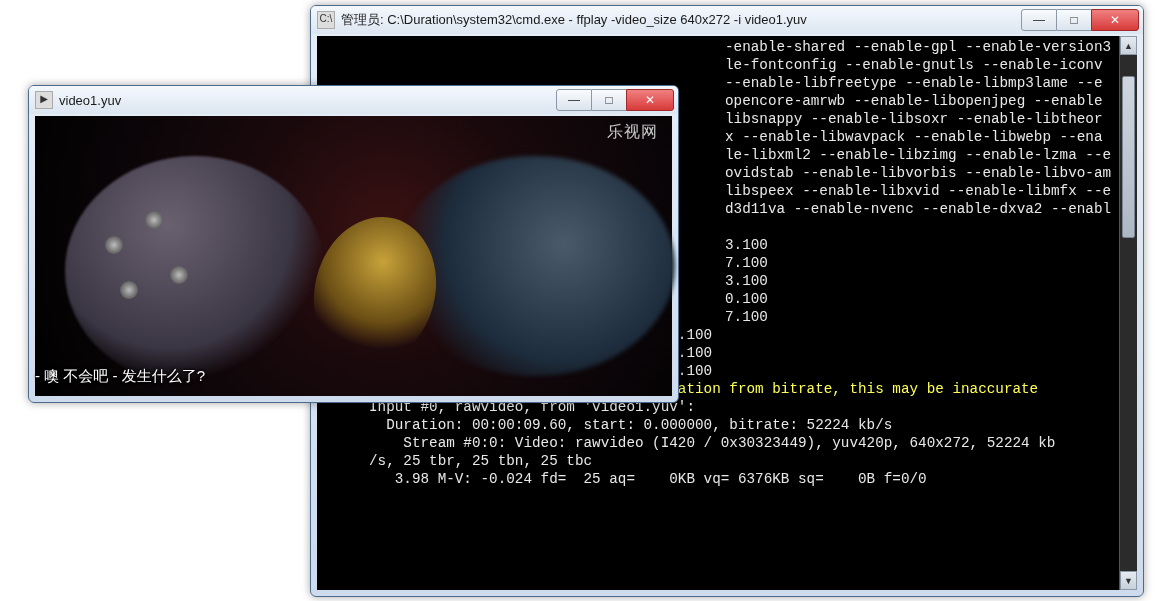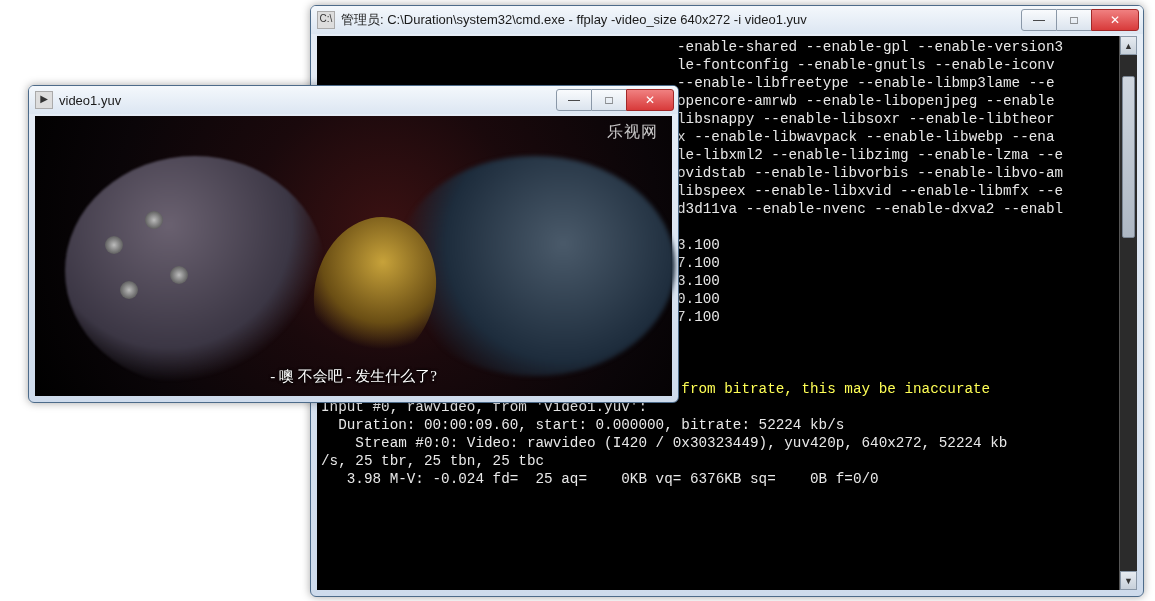--- a/index.html
+++ b/index.html
@@ -66,45 +66,45 @@
   #termwin { left:310px; top:5px; width:832px; height:590px; }
   #termwin .client { background:#000; overflow:auto; }
   #term {
     font-family: Consolas, "Courier New", monospace;
     font-size: 14.3px;
     line-height: 18px;
     color:#e8e8e8;
     white-space: pre;
     padding: 2px 4px;
   }
-  .tline { display:block; }
+  .tline { display:block;margin-left:48px; }
   .indent-pad { display:inline-block; width:356px; } 
   .yellow { color:#ffff55; }
   .cyan   { color:#55ffff; }
 
   
   #vidwin { left:28px; top:85px; width:649px; height:316px; z-index:5; }
   #vidwin .client { background:#000; }
   .video-area {
     position:absolute; inset:0;
     background: radial-gradient(circle at 55% 40%, #3a1112 0%, #1a090c 35%, #0a0508 70%, #000 100%);
   }
   .video-watermark {
     position:absolute; top:6px; right:14px;
     color:rgba(255,255,255,0.78);
     font-size:16px; font-weight:500;
     font-family: Liberation Serif, serif;
     letter-spacing:1px;
   }
   .video-sub {
     position:absolute; bottom:10px; left:0; right:0;
-    text-align:center;
+    text-align:left;
     color:#fff;
     font-size:15px;
-    font-family: Liberation Serif, serif;
+    font-family: Liberation Sans, sans-serif;
     text-shadow:0 0 3px #000,0 0 3px #000;
   }
   
   #termwin .scrollbar {
      position:absolute; right:0; top:0; bottom:0; width:17px;
      background:#2b2b2b;
      border-left:1px solid #555;
   }
   #termwin .scrollbar .thumb {
      position:absolute; left:2px; right:2px; top:40px; height:160px;

